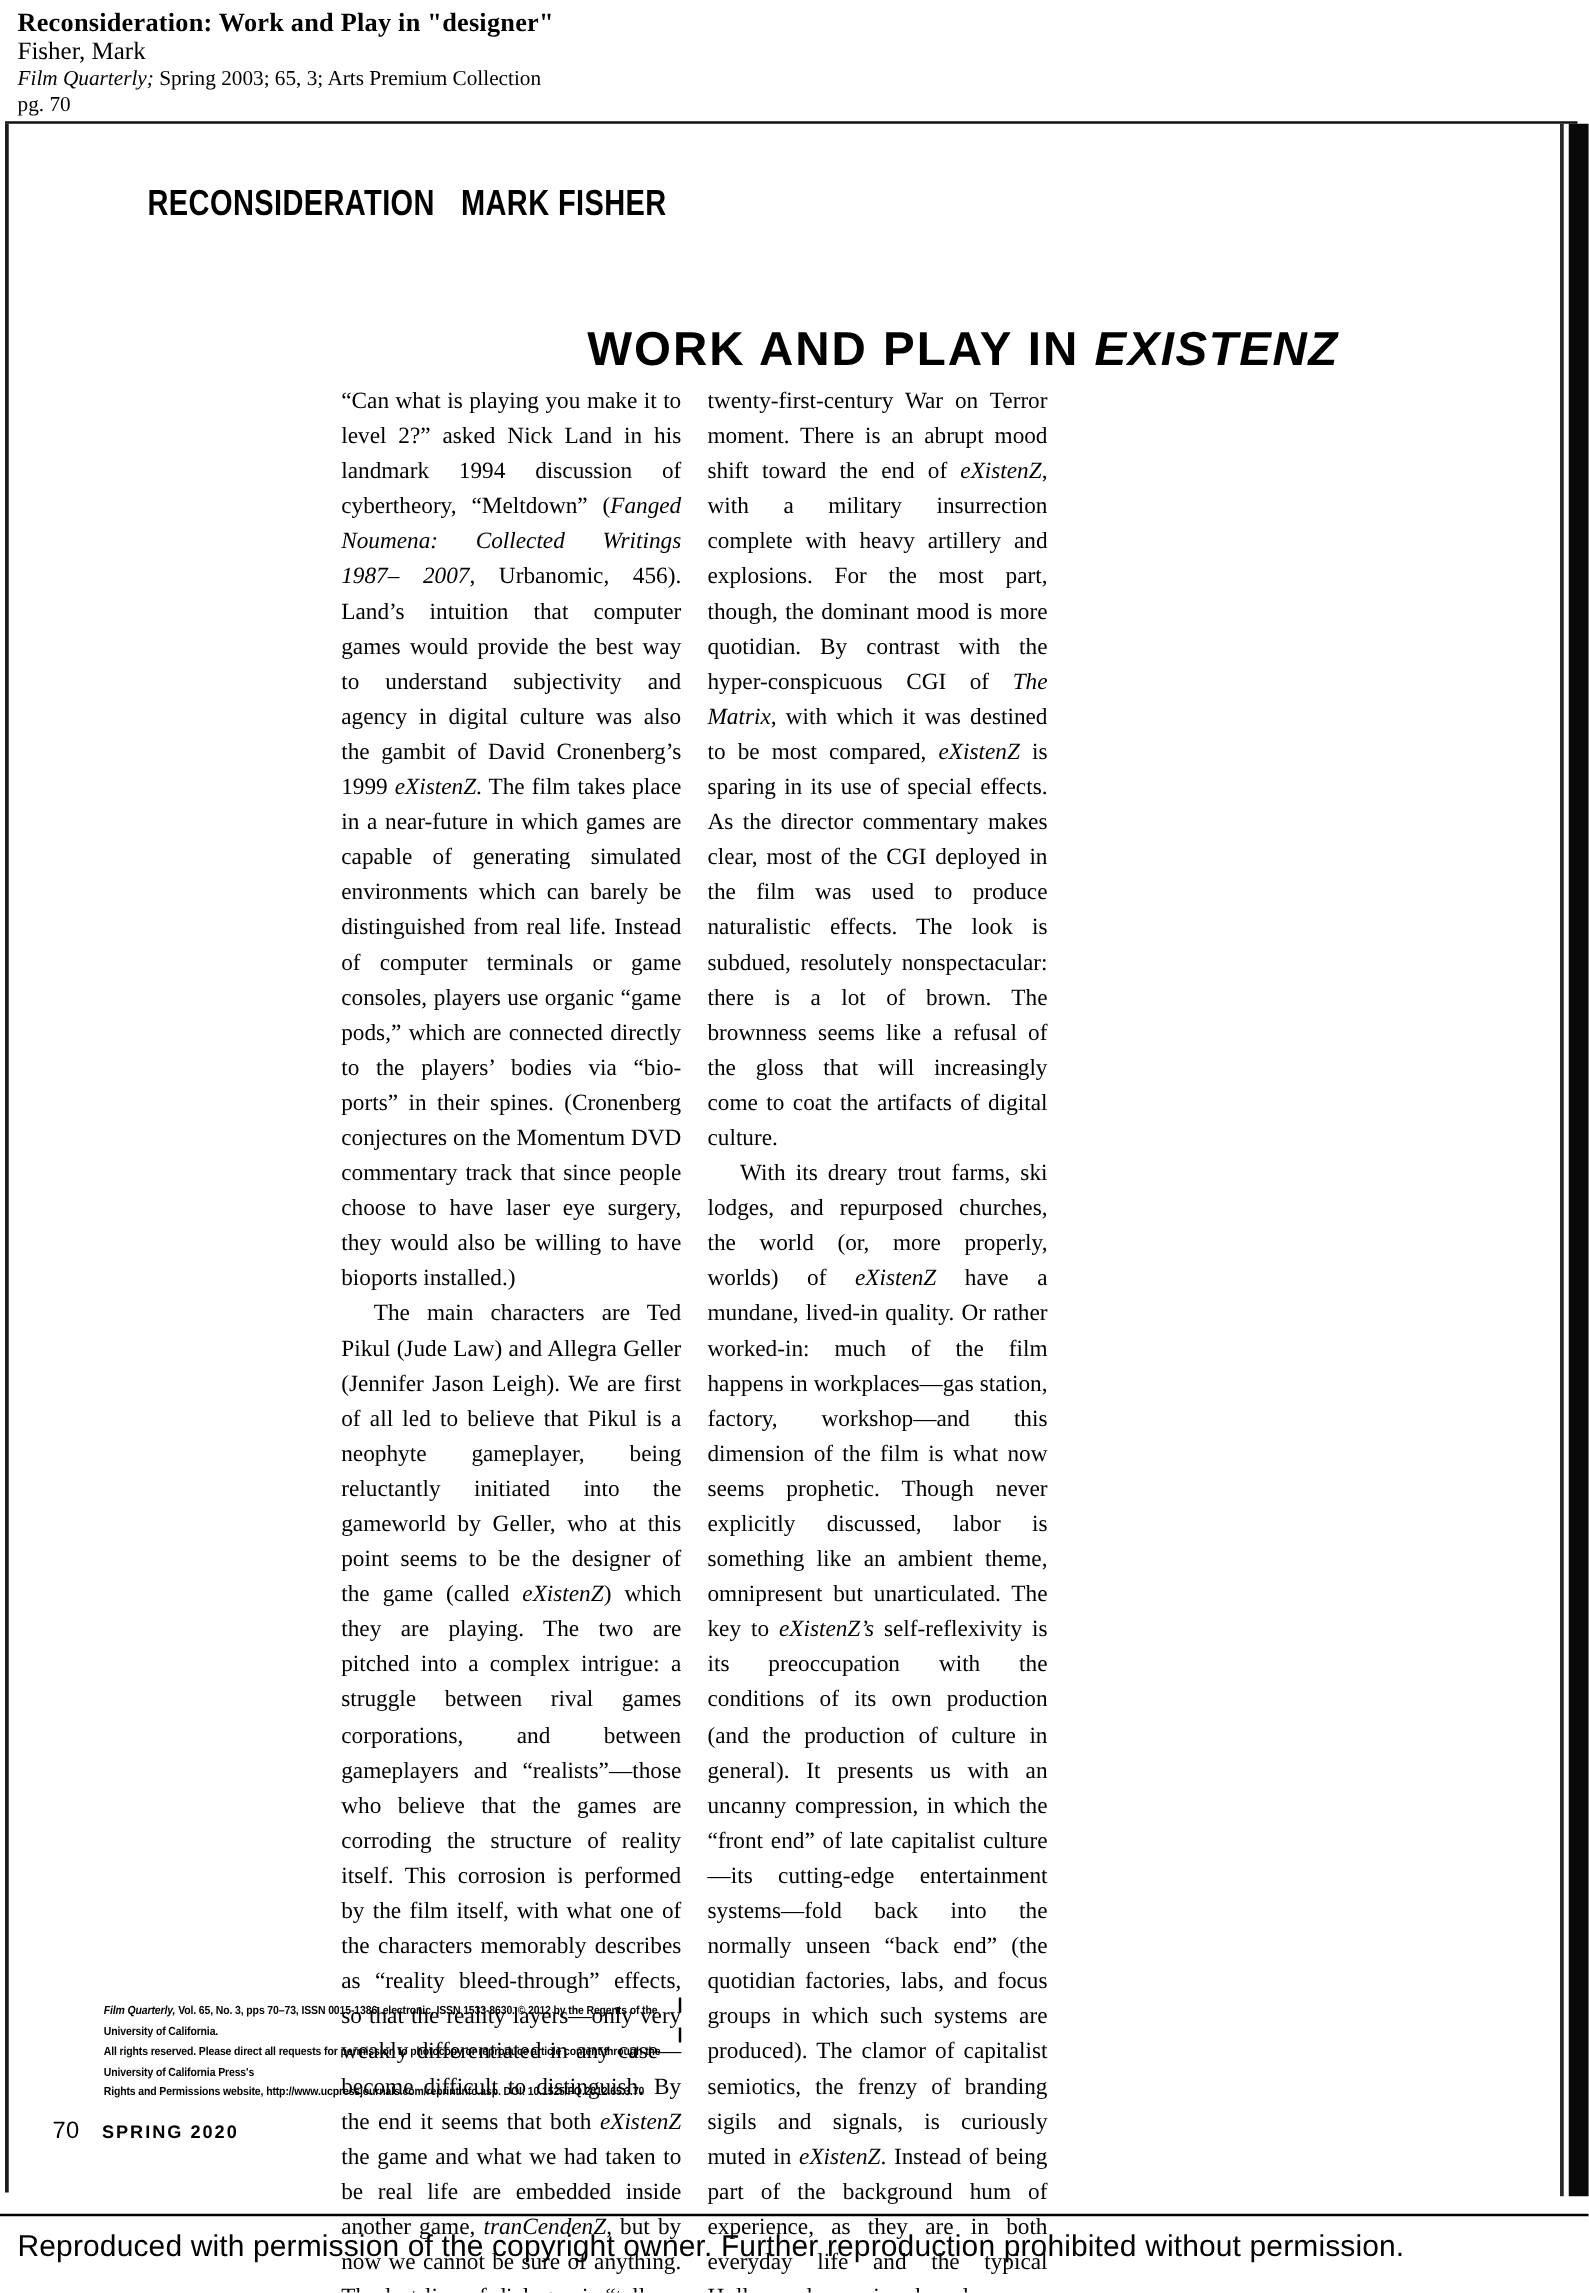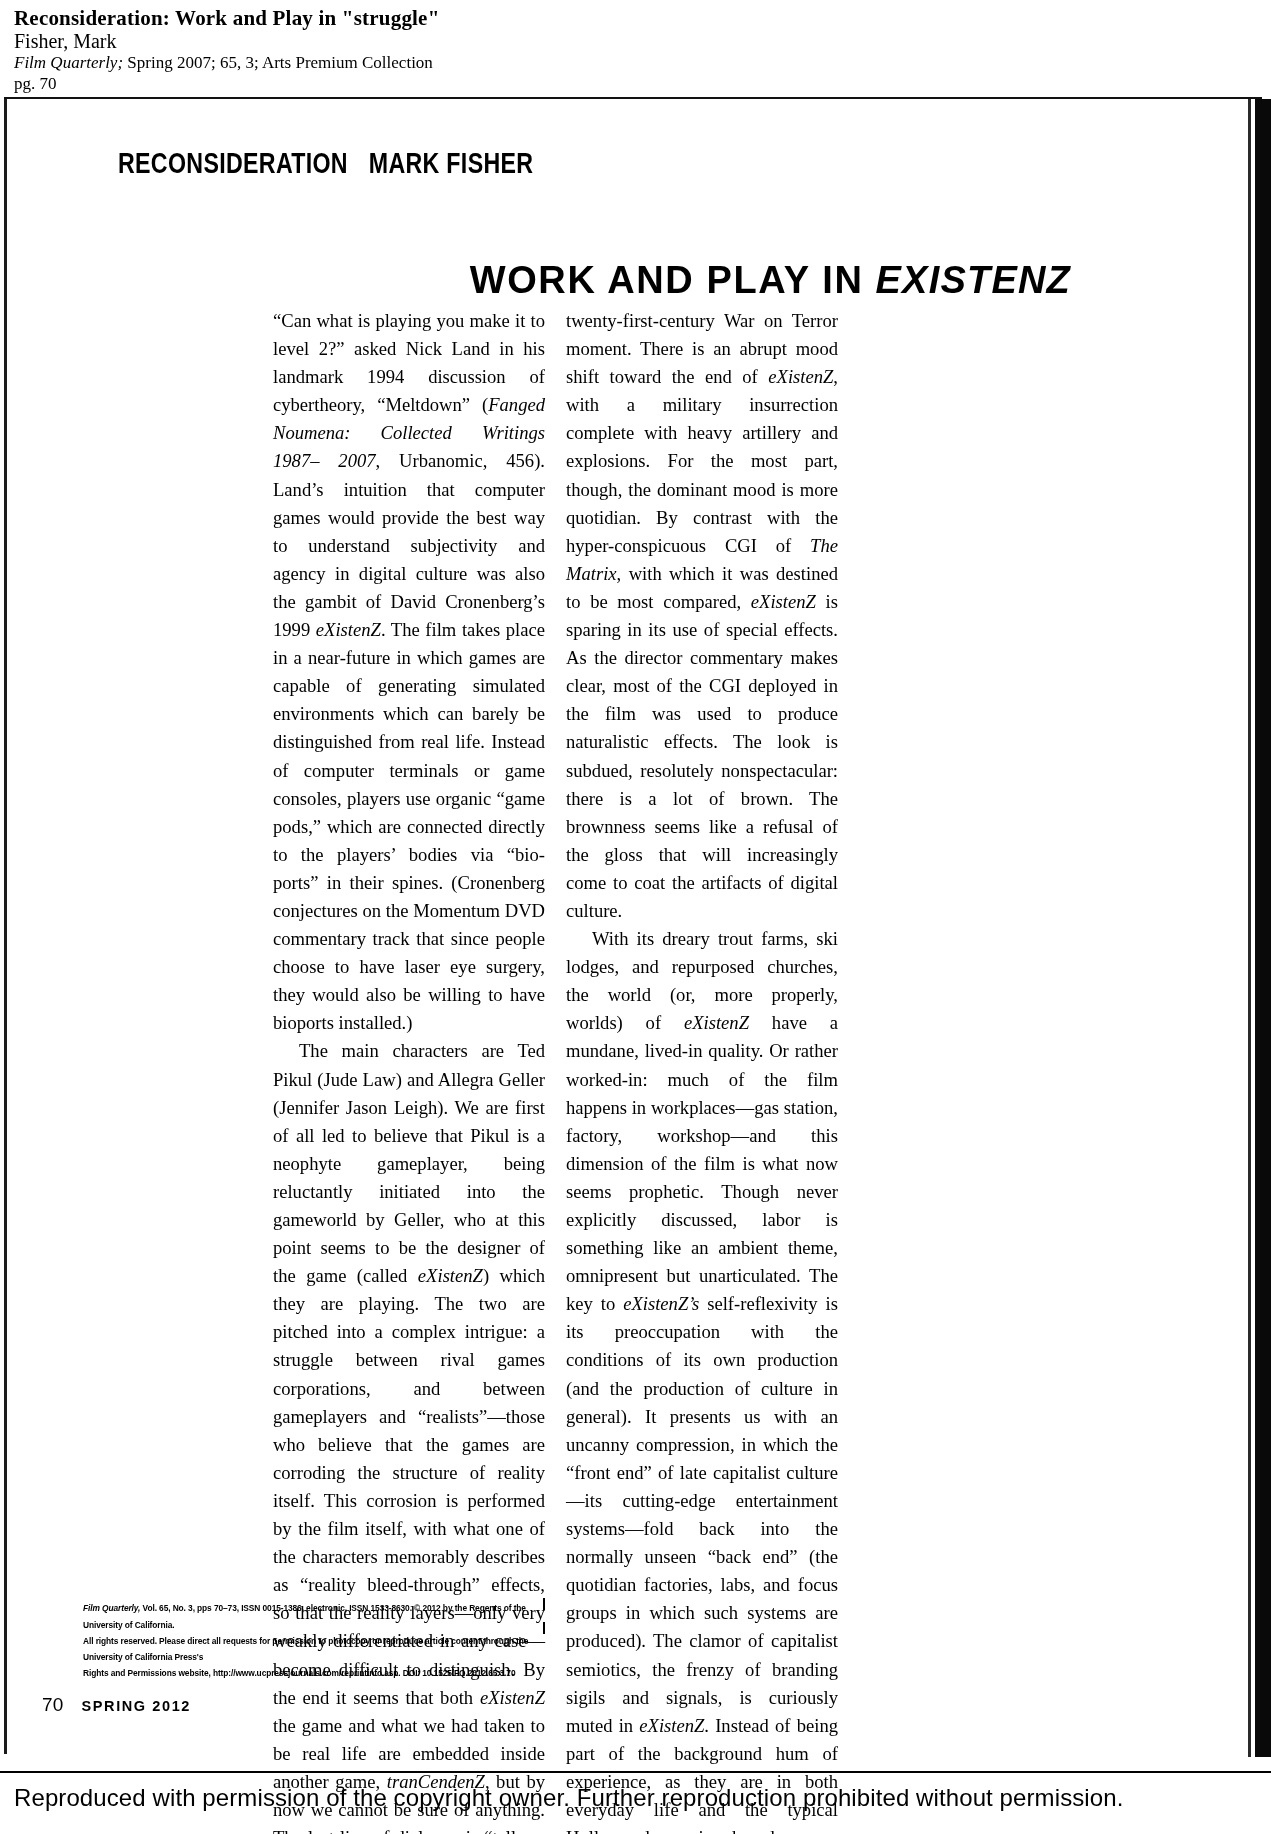--- a/index.html
+++ b/index.html
@@ -204,23 +204,23 @@
     font-family: "Liberation Sans", sans-serif;
     font-size: 24px;
     letter-spacing: 0.1px;
     white-space: nowrap;
   }
 </style>
 </head>
 <body>
 
 <div class="meta-header">
-  <div class="meta-title">Reconsideration: Work and Play in "struggle"</div>
+  <div class="meta-title">Reconsideration: Work and Play in "designer"</div>
   <div class="meta-author">Fisher, Mark</div>
-  <div class="meta-source"><span class="ital">Film Quarterly;</span><span> Spring 2007; 65, 3; Arts Premium Collection</span></div>
+  <div class="meta-source"><span class="ital">Film Quarterly;</span><span> Spring 2003; 65, 3; Arts Premium Collection</span></div>
   <div class="meta-page">pg. 70</div>
 </div>
 
 <div class="page-frame"></div>
 <div class="page-rule-left"></div>
 <div class="page-edge-right-inner"></div>
 <div class="page-edge-right"></div>
 
 <div class="running-head"><span>RECONSIDERATION</span><span class="rh-gap"></span><span>MARK FISHER</span></div>
 
@@ -238,16 +238,16 @@
 </div>
 
 <div class="footnote">
   <div><span class="ital">Film Quarterly,</span><span> Vol. 65, No. 3, pps 70–73, ISSN 0015-1386, electronic, ISSN 1533-8630. © 2012 by the Regents of the University of California.</span></div>
   <div>All rights reserved. Please direct all requests for permission to photocopy or reproduce article content through the University of California Press's</div>
   <div>Rights and Permissions website, http://www.ucpressjournals.com/reprintinfo.asp. DOI: 10.1525/FQ.2012.65.3.70</div>
 </div>
 <div class="footnote-bar"></div>
 <div class="footnote-bar2"></div>
 
-<div class="page-footer"><span class="pf-num">70</span><span class="pf-issue">SPRING 2012</span></div>
+<div class="page-footer"><span class="pf-num">70</span><span class="pf-issue">SPRING 2020</span></div>
 
 <div class="repro-rule"></div>
 <div class="repro-notice">Reproduced with permission of the copyright owner.  Further reproduction prohibited without permission.</div>
 
 </body></html>

